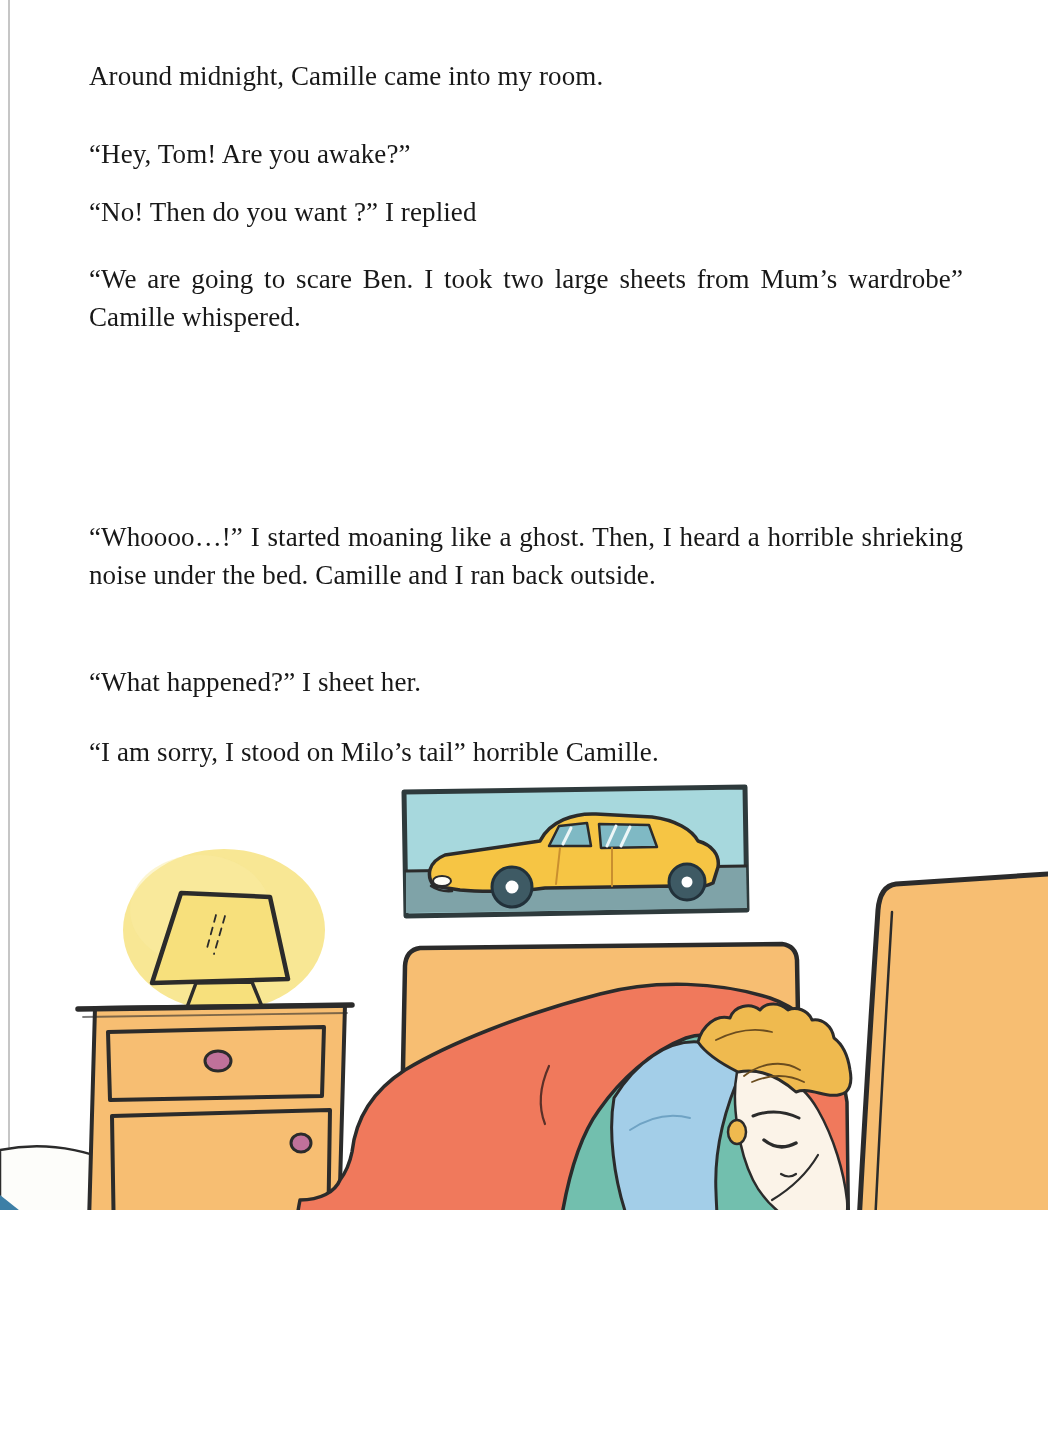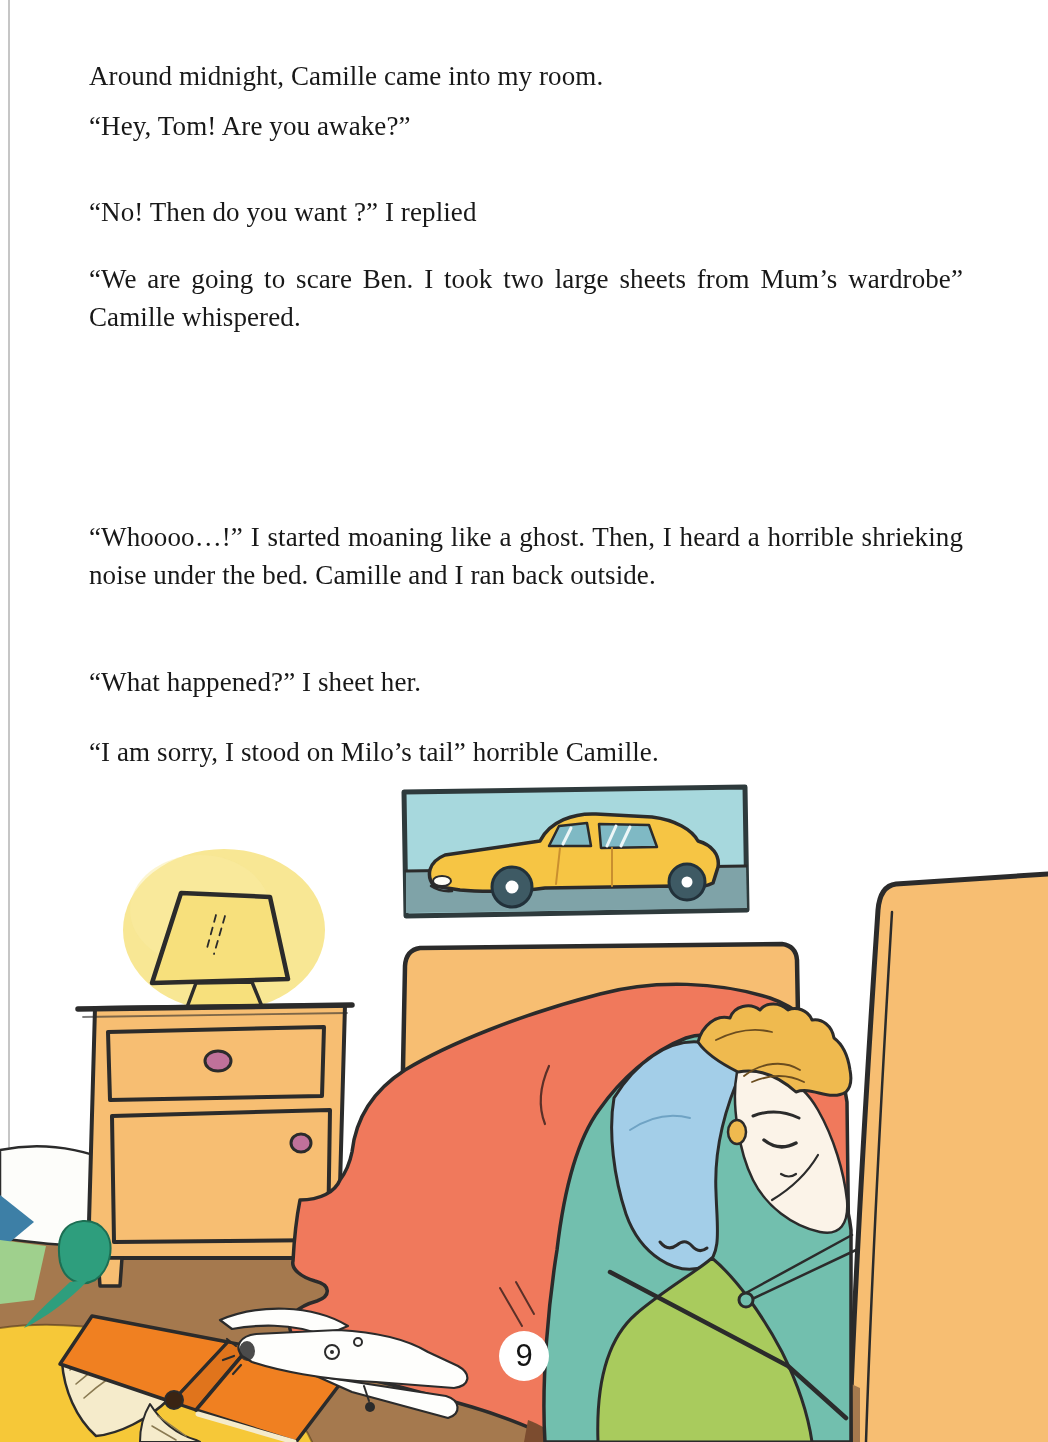--- a/index.html
+++ b/index.html
@@ -1,26 +1,26 @@
 <!DOCTYPE html>
 <html><head>
 <meta charset="utf-8">
 <style>
   html,body{margin:0;padding:0;background:#fff;}
   .page{
-    position:relative;width:1048px;height:1442px;background:#ffffff;overflow:hidden;
+    position:relative;width:1048px;height:1210px;background:#ffffff;overflow:hidden;
     font-family:"Liberation Serif","DejaVu Serif",serif;
   }
   .edge-line{position:absolute;left:8px;top:0;width:2px;height:100%;background:#c6c6c6;}
   .para{
     position:absolute;left:89px;width:874px;margin:0;
     font-size:27px;line-height:37.5px;color:#181818;letter-spacing:.1px;
   }
   .justify{text-align:justify;text-align-last:left;}
-  .p1{top:58px}.p2{top:108px}.p3{top:194px}.p4{top:261px}
+  .p1{top:58px}.p2{top:136px}.p3{top:194px}.p4{top:261px}
   .p5{top:377px}.p6{top:519px}.p7{top:664px}.p8{top:734px}
   .illustration{position:absolute;left:0;top:780px;width:1048px;height:662px;}
   .illustration path,.illustration line,.illustration ellipse,.illustration circle{
     stroke-linecap:round;stroke-linejoin:round;
   }
   .page-badge{
     position:absolute;left:499px;top:1331px;width:50px;height:50px;background:#ffffff;
     border-radius:50%;display:flex;align-items:center;justify-content:center;
     font-family:"Liberation Sans","DejaVu Sans",sans-serif;font-size:31px;color:#141414;z-index:5;
   }

